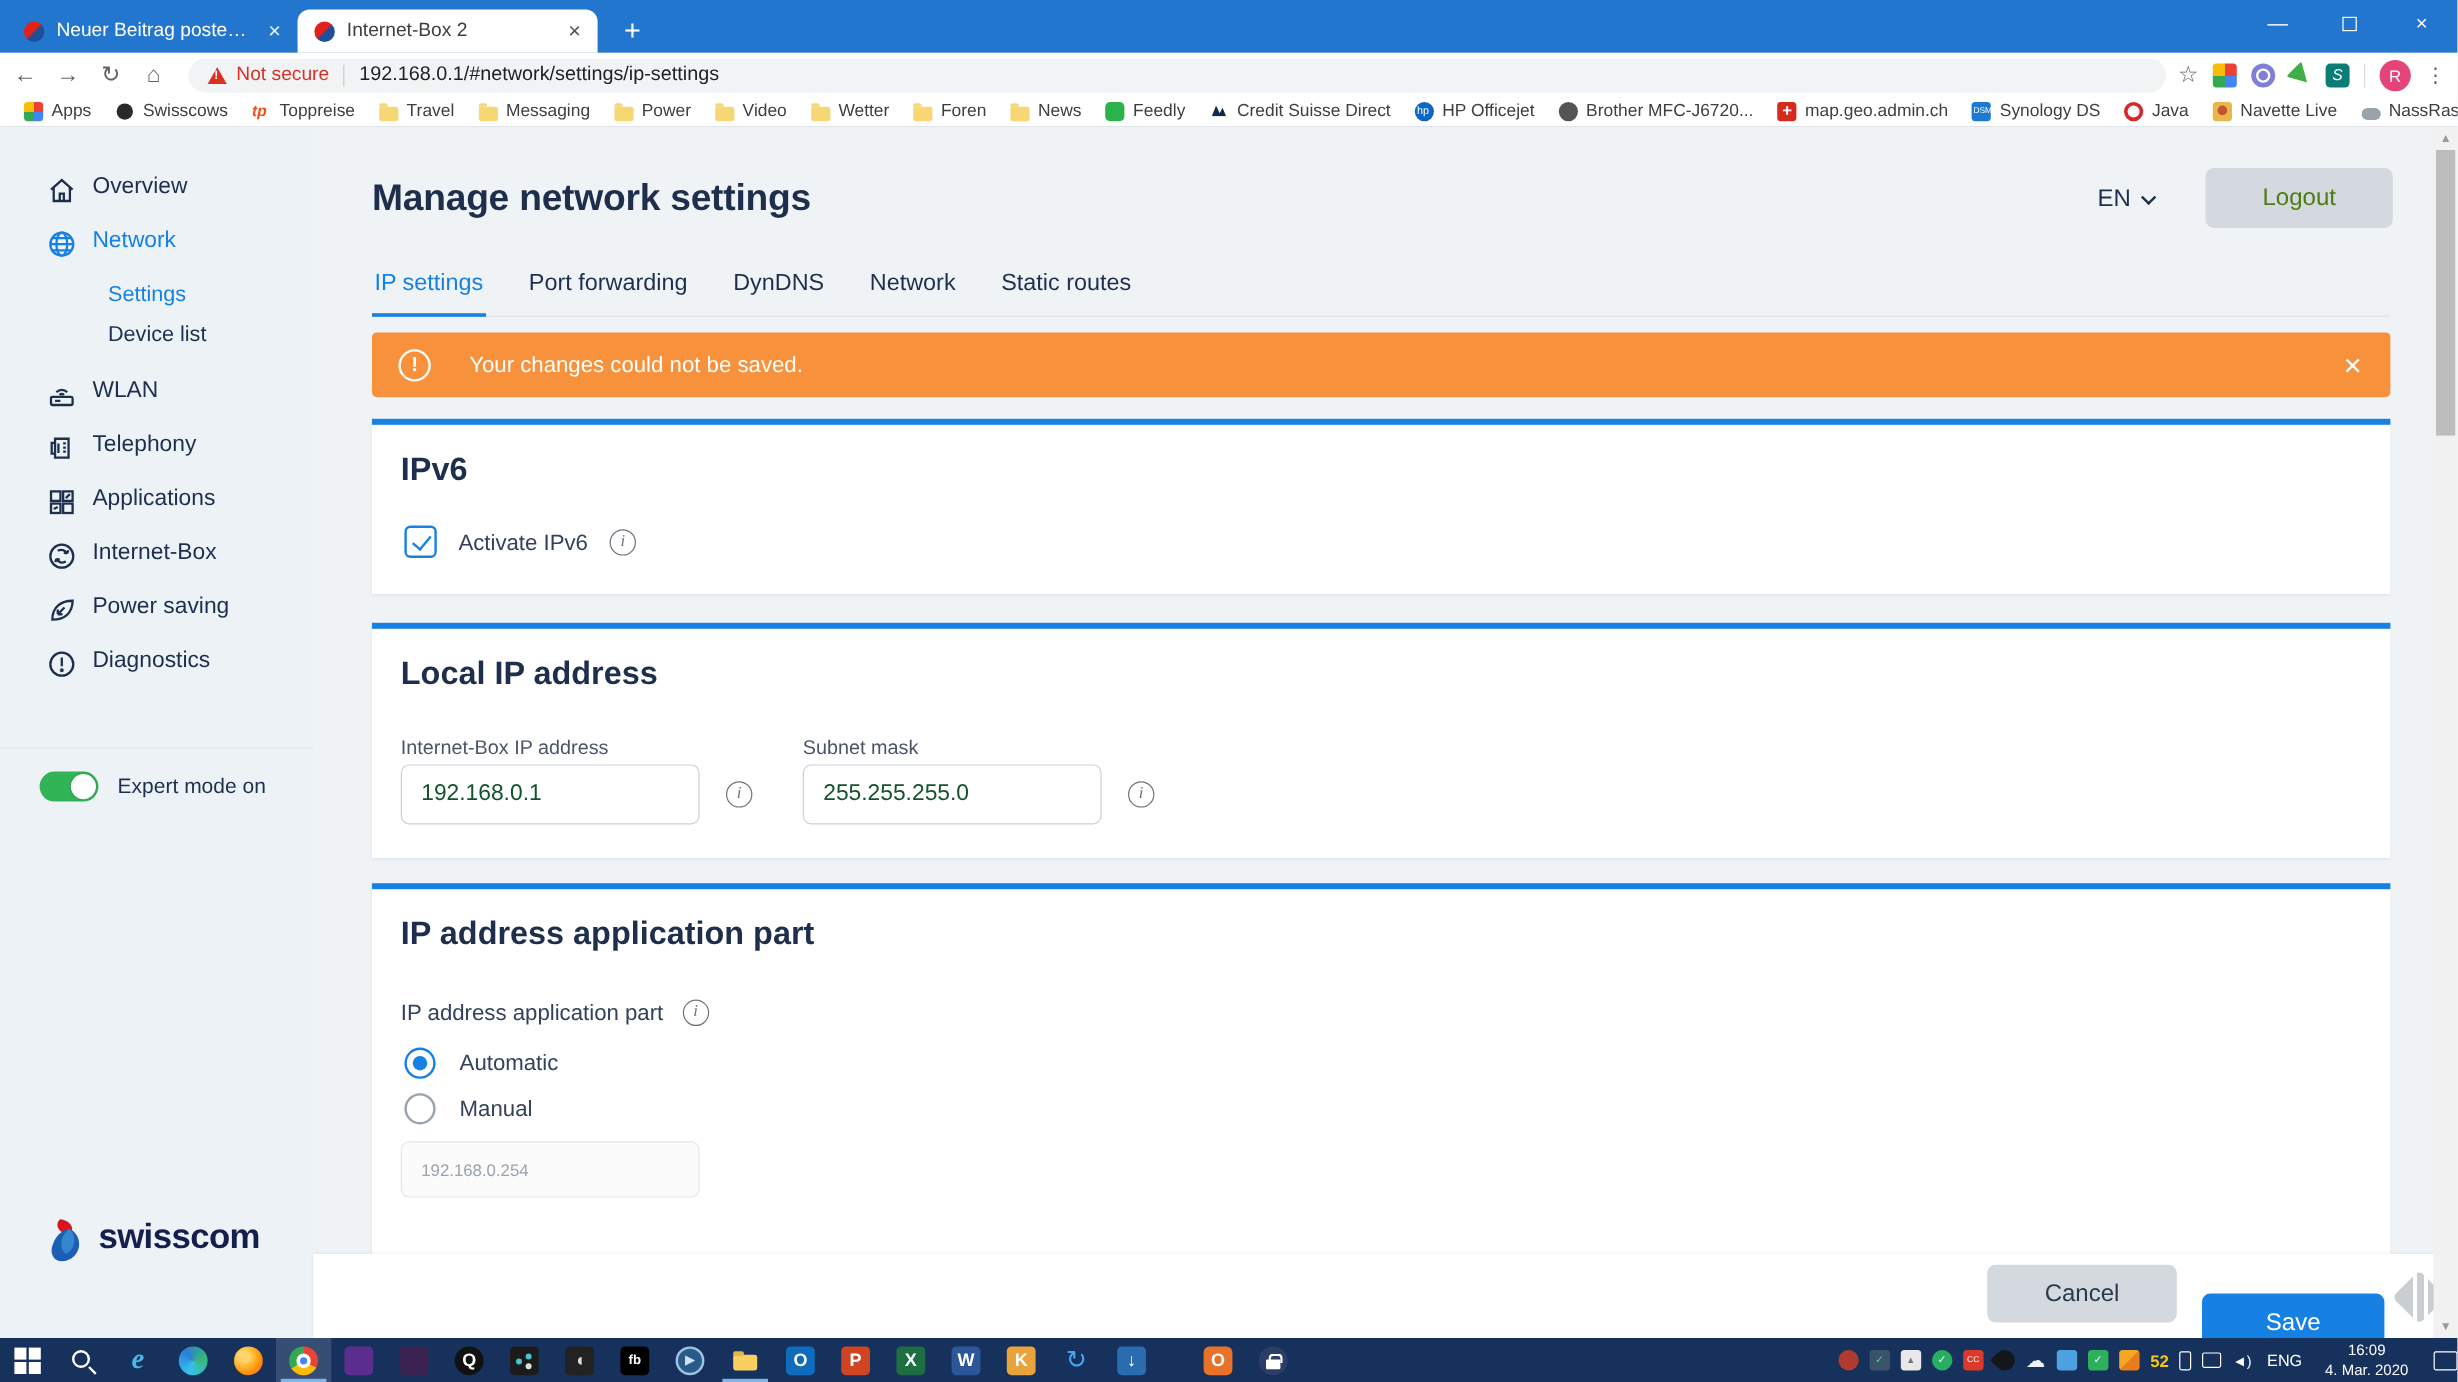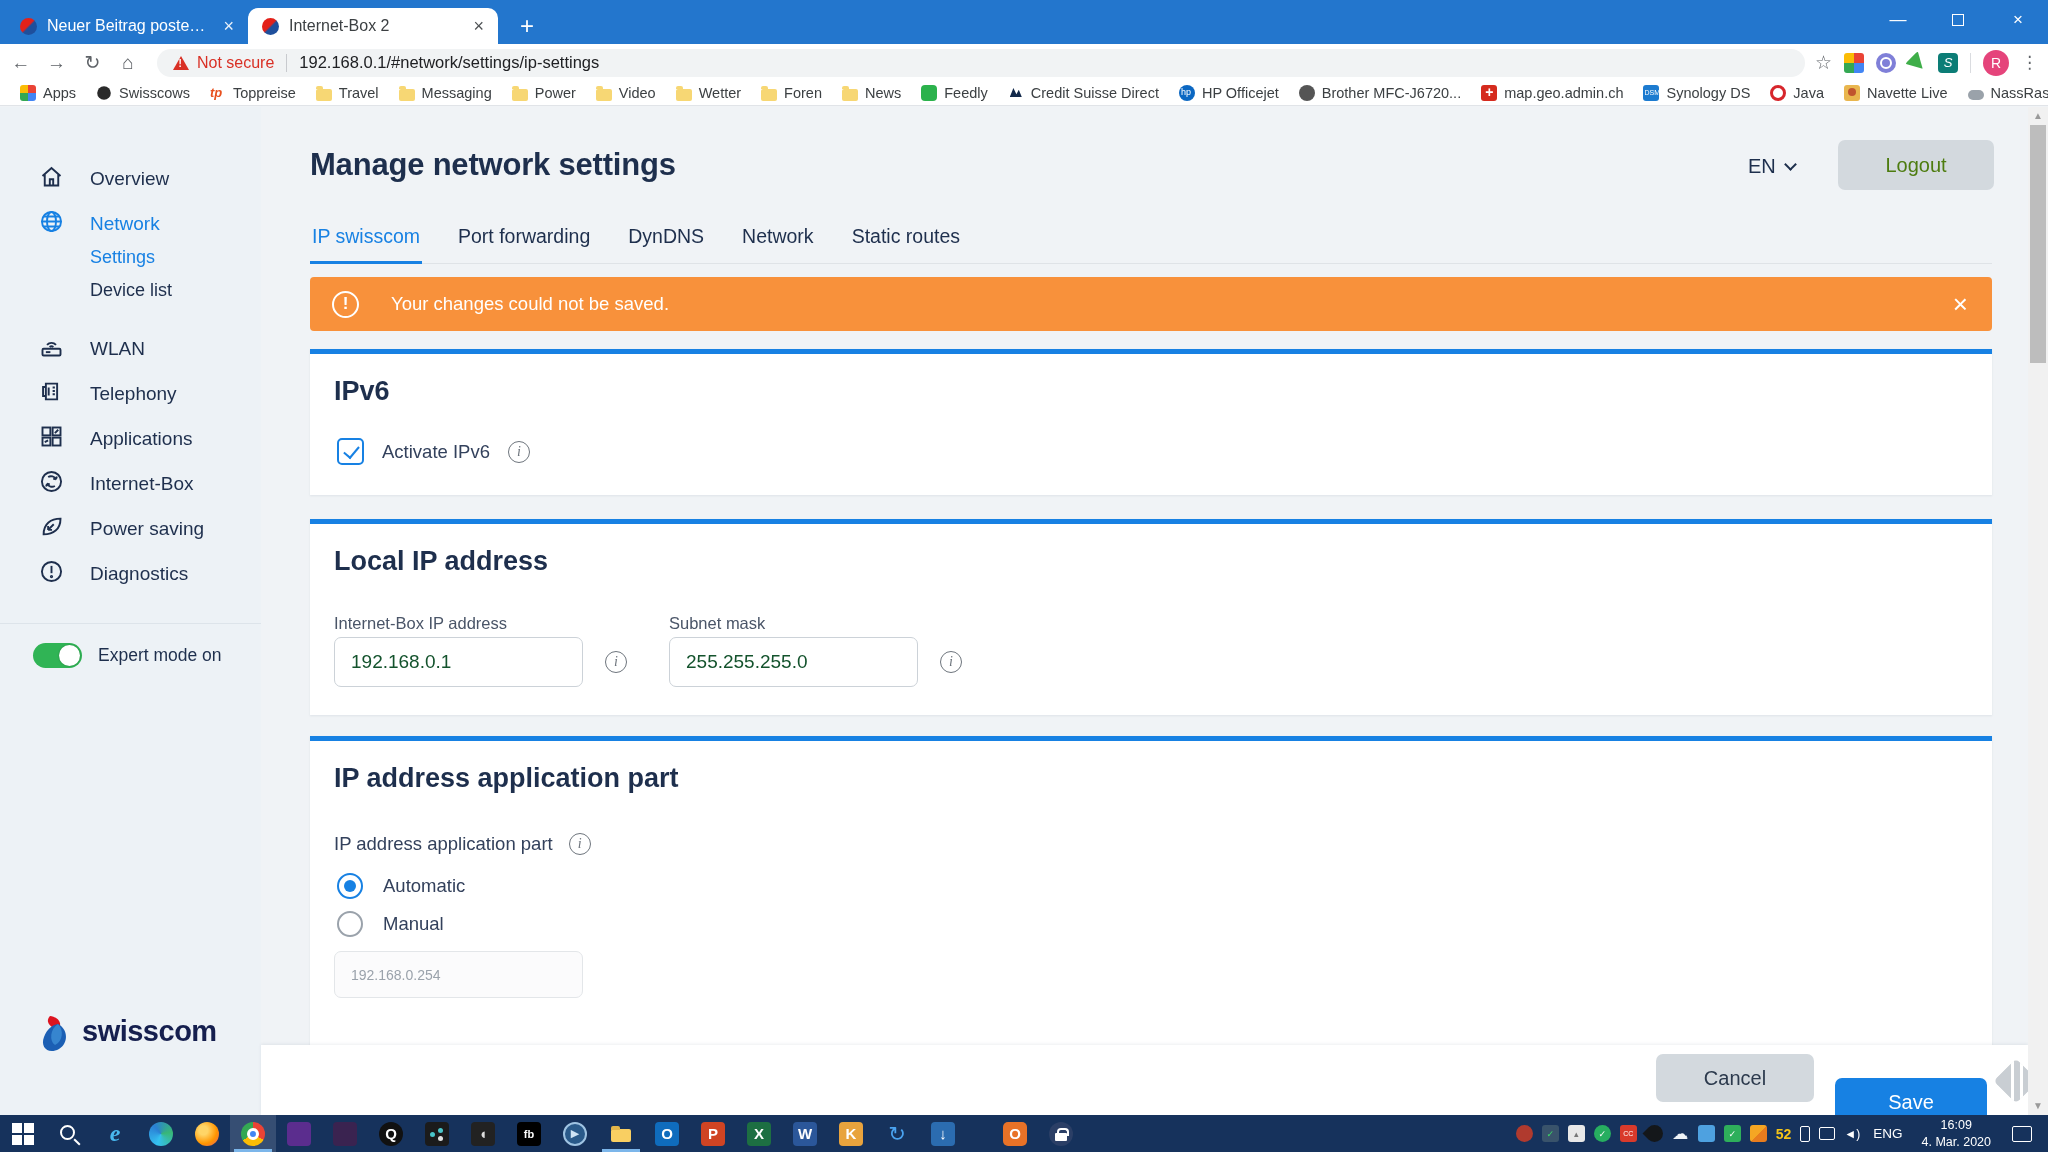--- a/index.html
+++ b/index.html
@@ -68,21 +68,21 @@
   .bm-ic.navette::after { content:""; position:absolute; left:4px; top:3px; width:8px; height:8px; background:#c0542e; border-radius:50%; }
   .bm-ic.nassrasur { background:#9aa2aa; border-radius:7px; height:10px; margin-top:3px; }
   .bm-right-sep { width:1px; height:18px; background:#dadce0; margin:0 14px; }
 
   
   .app { position:absolute; left:0; top:107px; width:2048px; height:1008px; background:#f0f3f6; }
 
   
   .sidebar { position:absolute; left:0; top:0; width:261px; height:100%; background:#edf2f6; }
   .nav { position:absolute; top:38px; left:0; right:0; display:flex; flex-direction:column; }
-  .nav-item { display:flex; align-items:flex-end; gap:25px; height:45px; padding-left:38px; color:#1e2f4d; font-size:19px; }
+  .nav-item { display:flex; align-items:flex-start; gap:12px; height:45px; padding-left:38px; color:#1e2f4d; font-size:19px; }
   .nav-item.sub { height:33px; padding-left:90px; font-size:18px; }
   .nav-item.active { color:#1781e3; }
   .nav-item.gap-before { margin-top:14px; }
   .nav-ic { width:27px; height:27px; stroke:currentColor; fill:none; stroke-width:1.7; flex:0 0 auto; }
   .sidebar .divider { position:absolute; left:0; right:0; top:516px; border-top:1px solid #dde4ea; }
   .expert { position:absolute; left:33px; top:536px; display:flex; align-items:center; gap:16px; }
   .toggle { width:49px; height:25px; border-radius:13px; background:#30b455; position:relative; }
   .toggle .knob { position:absolute; right:2px; top:2px; width:21px; height:21px; background:#fff; border-radius:50%; box-shadow:0 0 2px rgba(0,0,0,.3); }
   .expert-label { color:#1e2f4d; font-size:17.5px; }
   .logo { position:absolute; left:38px; bottom:58px; display:flex; align-items:flex-start; gap:10px; }
@@ -176,21 +176,21 @@
   .g-word { background:#2b579a; }
   .g-keepass { background:#e8a33d; color:#fff; }
   .g-sync { background:transparent; color:#4aa3f0; font-size:21px; font-weight:normal; }
   .g-download { background:#2b6cb0; }
   .g-virtualbox { background:#e87227; border-radius:5px; }
   .g-lock { background:#2b3f66; border-radius:50%; position:relative; }
   .g-lock::before { content:""; position:absolute; left:8px; top:6px; width:8px; height:6px; border:2px solid #fff; border-bottom:none; border-radius:4px 4px 0 0; }
   .g-lock::after { content:""; position:absolute; left:6px; top:11px; width:12px; height:8px; background:#fff; border-radius:1px; }
   .tb-item.sp-before { margin-left:26px; }
 
-  .tray { margin-left:auto; display:flex; align-items:center; gap:9px; padding-right:16px; }
+  .tray { margin-left:auto; display:flex; align-items:center; gap:9px; padding-right:0; }
   .tri { width:17px; height:17px; border-radius:3px; position:relative; display:flex; align-items:center; justify-content:center; font-size:9px; color:#fff; }
   .tri-maintenance { background:#b03a2e; border-radius:50%; }
   .tri-defender { background:#39536b; } .tri-defender::after { content:"✓"; color:#3ddc65; }
   .tri-chart { background:#e8e8e8; color:#555; } .tri-chart::after { content:"▴"; color:#777; }
   .tri-avcheck { background:#27ae60; border-radius:50%; } .tri-avcheck::after { content:"✓"; }
   .tri-ccleaner { background:#d93a2b; font-size:7px; } .tri-ccleaner::after { content:"CC"; }
   .tri-drop { background:#14171a; border-radius:50% 50% 50% 0; transform:rotate(45deg); }
   .tri-onedrive { color:#eef3f8; font-size:16px; } .tri-onedrive::after { content:"☁"; }
   .tri-dropbox2 { background:#4ea1e0; }
   .tri-greensync { background:#2eaf5b; } .tri-greensync::after { content:"✓"; }
@@ -491,21 +491,21 @@
       <h1 class="page-title">Manage network settings</h1>
       <div class="lang">
         <span>EN</span>
         <span class="chev-down"></span>
       </div>
       <button class="logout">Logout</button>
 
       <div class="ptabs">
 
           <div class="ptab active">
-            <span>IP swisscom</span>
+            <span>IP settings</span>
           </div>
 
           <div class="ptab">
             <span>Port forwarding</span>
           </div>
 
           <div class="ptab">
             <span>DynDNS</span>
           </div>
 

